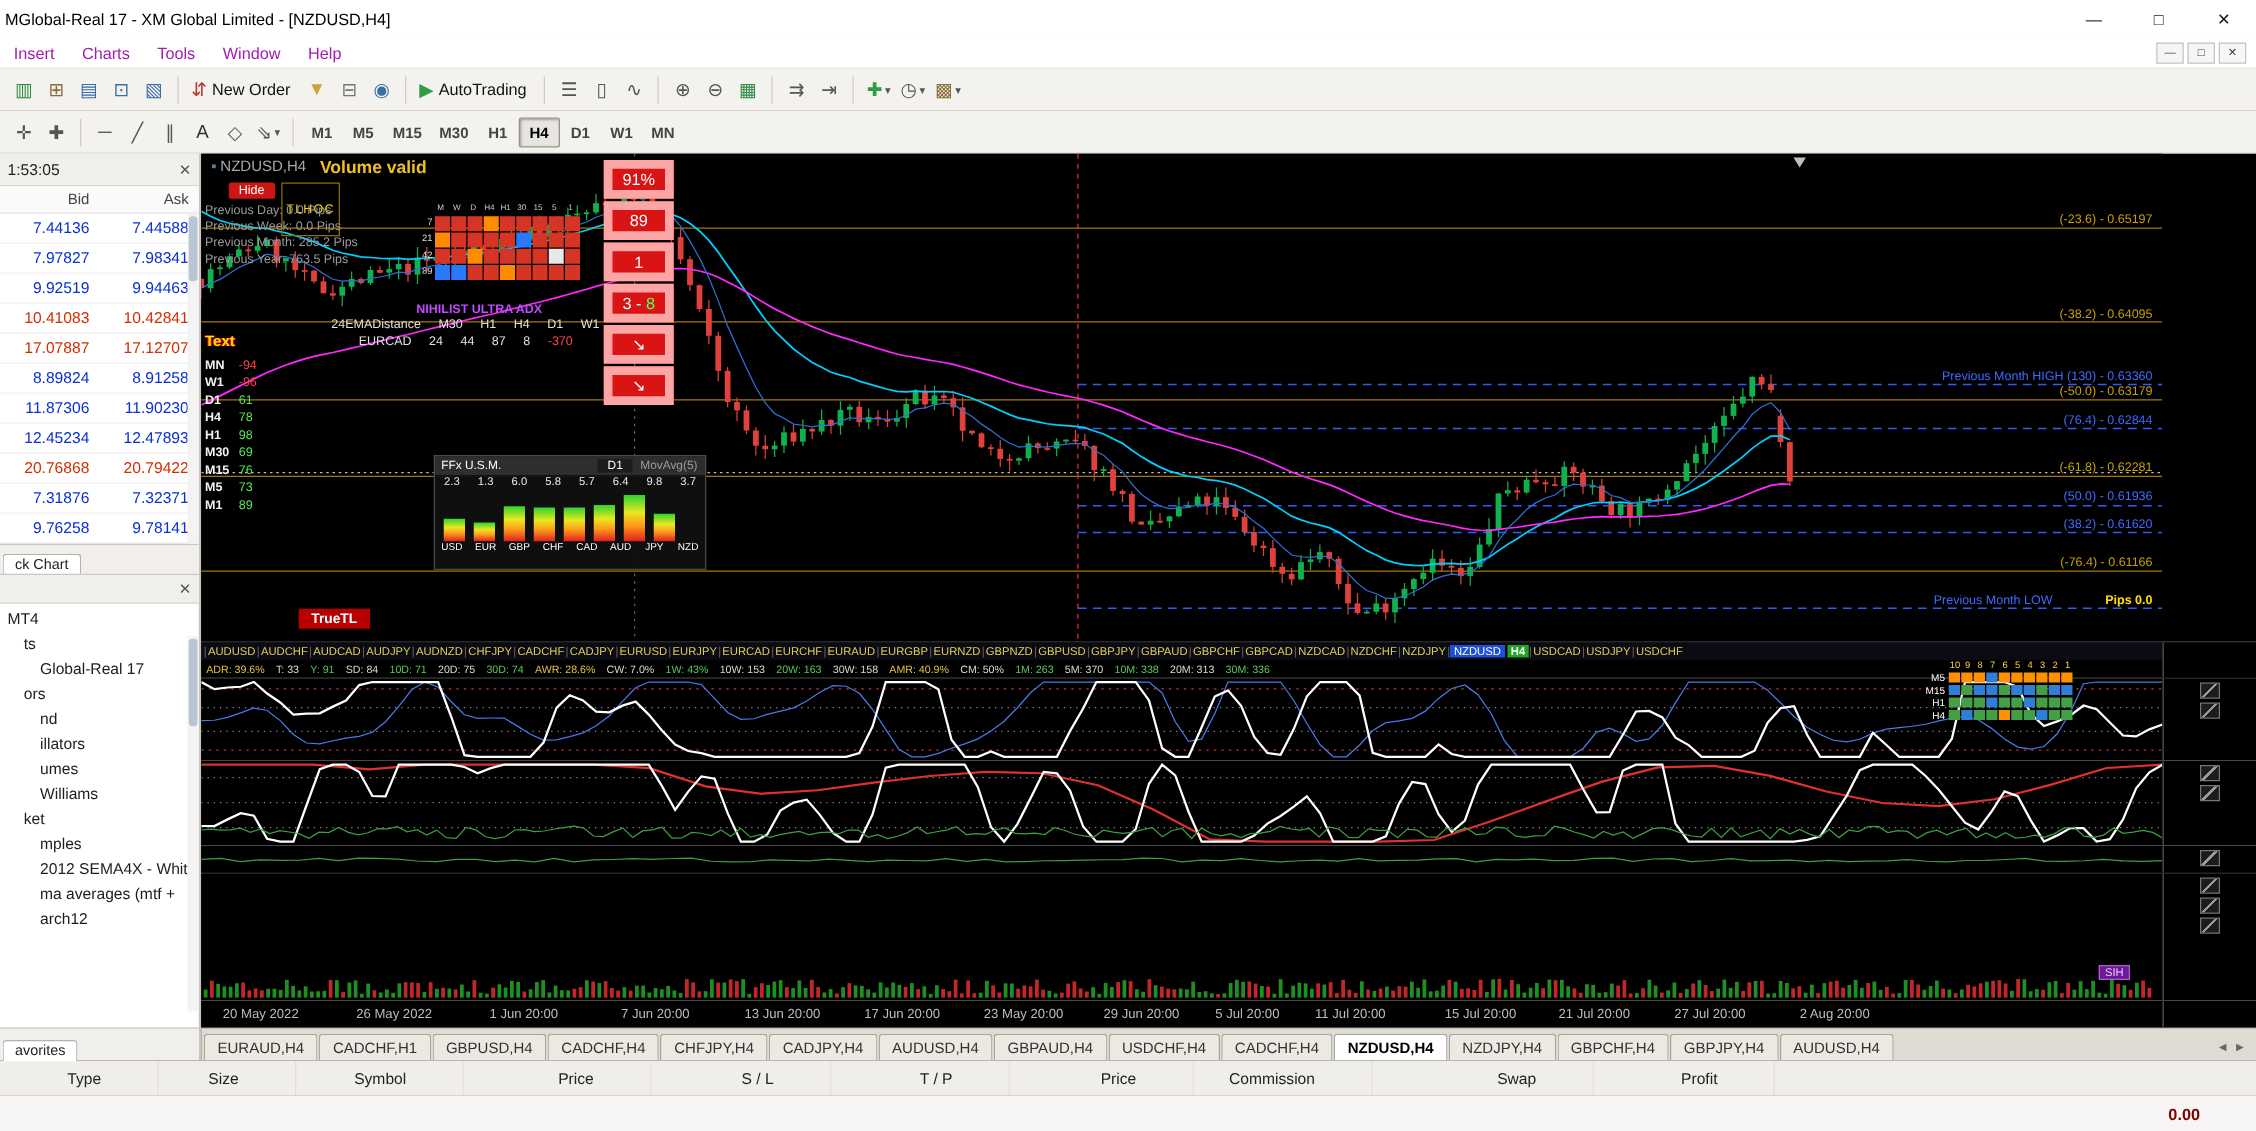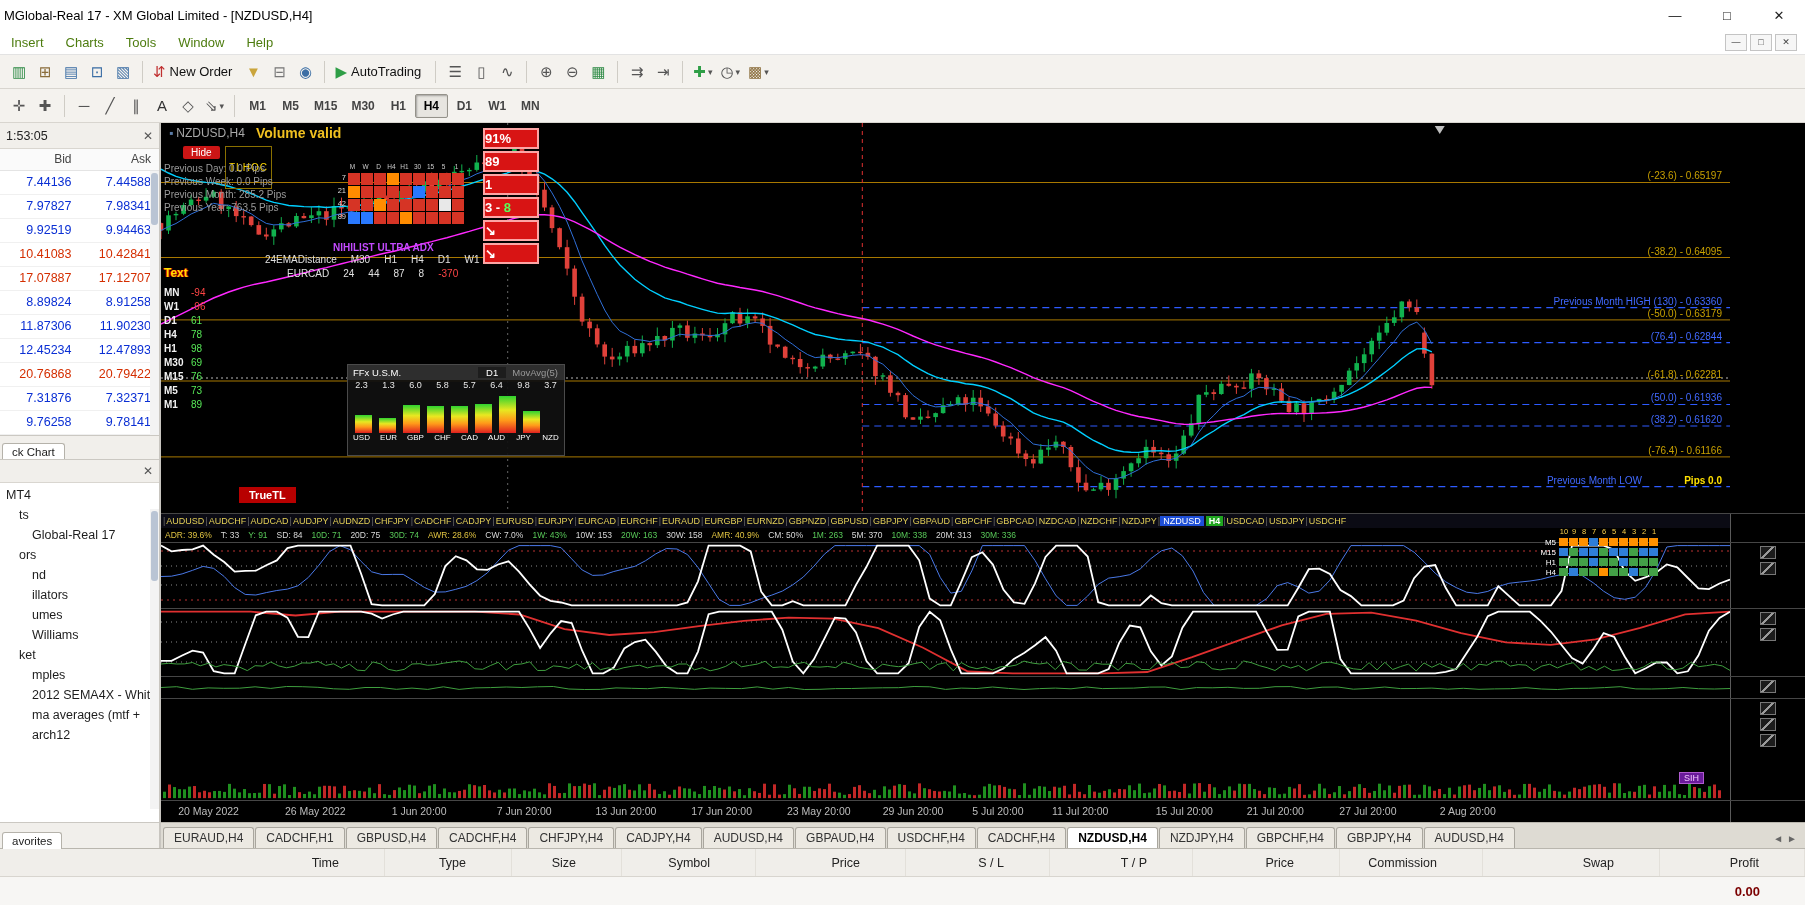--- a/index.html
+++ b/index.html
@@ -5,21 +5,21 @@
 *{margin:0;padding:0;box-sizing:border-box}
 html,body{width:1805px;height:905px;overflow:hidden;font-family:"Liberation Sans",sans-serif}
 #app{position:relative;width:1805px;height:905px;background:#f0f0f0;display:flex;flex-direction:column;overflow:hidden}
 
 
 .titlebar{height:30px;background:#fff;display:flex;align-items:center;flex:none}
 .title-text{font-size:13px;color:#000;padding-left:4px;white-space:nowrap}
 .win-controls{margin-left:auto;display:flex;height:100%}
 .wbtn{width:52px;height:100%;display:flex;align-items:center;justify-content:center;font-size:13px;color:#222}
 .menubar{height:25px;background:#fff;border-bottom:1px solid #e3e3e3;display:flex;align-items:center;flex:none}
-.menu-item{padding:0 11px;font-size:13px;color:#4d7c0f}
+.menu-item{padding:0 11px;font-size:13px;color:#a21caf}
 .mdi-controls{margin-left:auto;display:flex;gap:3px;padding-right:8px}
 .mdibtn{width:22px;height:17px;border:1px solid #c4c4c4;background:#f6f6f6;font-size:9px;color:#444;display:flex;align-items:center;justify-content:center}
 .toolbar{height:34px;background:#f4f2ee;border-bottom:1px solid #d8d5cf;display:flex;align-items:center;padding:0 6px;flex:none}
 .tbtn{height:26px;min-width:26px;display:flex;align-items:center;justify-content:center;font-size:15px;border:1px solid transparent;border-radius:2px;padding:0 3px}
 .tbtn .caret{font-size:9px;color:#555;margin-left:2px}
 .tlabel{font-size:13px;color:#111;padding:0 4px;white-space:nowrap}
 .tsep{width:1px;height:22px;background:#cfccc5;margin:0 6px;align-self:center}
 .tfbtn{height:24px;min-width:33px;padding:0 6px;font-size:12px;font-weight:bold;color:#444;display:flex;align-items:center;justify-content:center;border:1px solid transparent;border-radius:2px}
 .tfbtn.active{background:#e7e5e0;border:1px solid #94928a;box-shadow:inset 1px 1px 2px rgba(0,0,0,.3);color:#000}
 
@@ -67,21 +67,21 @@
 
 
 .ov{position:absolute;white-space:nowrap}
 .symbol-label{left:8px;top:3px;color:#a8a8a8;font-size:12px}
 .symbol-label .dot{color:#5a7ba5;margin-right:3px}
 .volume-label{left:95px;top:2px;color:#f0c020;font-weight:bold;font-size:14px}
 .hide-btn{left:22px;top:23px;background:#cc1515;color:#fff;font-size:10px;padding:1px 8px;border-radius:2px}
 .tlhoc{left:64px;top:23px;color:#ffd700;font-size:10px;border:1px solid #8a7000;padding:15px 3px;letter-spacing:1px}
 .prevstats{left:3px;top:39px;color:#9a9a9a;font-size:10px;line-height:13px}
 .sigstack{left:322px;top:5px;width:56px;display:flex;flex-direction:column;gap:2px}
-.sigbox{background:#d81414;color:#fff;font-weight:bold;font-size:13px;padding:1px 0;border:2px solid #fca5a5}
+.sigbox{background:#d81414;color:#fff;text-align:center;font-weight:normal;font-size:13px;padding:1px 0;border:7px solid #fca5a5}
 .sigbox .green{color:#58ff58}
 .heatmap{left:172px;top:40px}
 .hm-head{display:flex;height:10px}
 .hm-head span{width:13px;text-align:center;font-size:6.5px;color:#ccc}
 .hm-rowlabel{width:15px;font-size:7.5px;color:#ddd;text-align:right;padding-right:2px}
 .hm-row{display:flex;height:13px}
 .hm-cell{width:12px;height:12px;margin-right:1px}
 .nihilist{left:172px;top:119px;color:#c44aff;font-weight:bold;font-size:10px}
 .emapanel{left:104px;top:131px;color:#e0e0e0;font-size:10px}
 .emapanel .gap{display:inline-block;width:14px}
@@ -1392,21 +1392,20 @@
             <span class="lg-cell" style="background: rgb(47, 126, 216);"></span>
             <span class="lg-cell" style="background: rgb(67, 160, 71);"></span>
             <span class="lg-cell" style="background: rgb(67, 160, 71);"></span>
           </div>
         </div>
     </div>
   </div>
 
   <div class="terminal">
     <div class="term-head">
-        <div class="term-col" style="width: 385px;">Time</div>
         <div class="term-col" style="width: 127px;">Type</div>
         <div class="term-col" style="width: 110px;">Size</div>
         <div class="term-col" style="width: 134px;">Symbol</div>
         <div class="term-col" style="width: 150px;">Price</div>
         <div class="term-col" style="width: 144px;">S / L</div>
         <div class="term-col" style="width: 143px;">T / P</div>
         <div class="term-col" style="width: 147px;">Price</div>
         <div class="term-col" style="width: 143px;">Commission</div>
         <div class="term-col" style="width: 177px;">Swap</div>
         <div class="term-col" style="width: 145px;">Profit</div>

